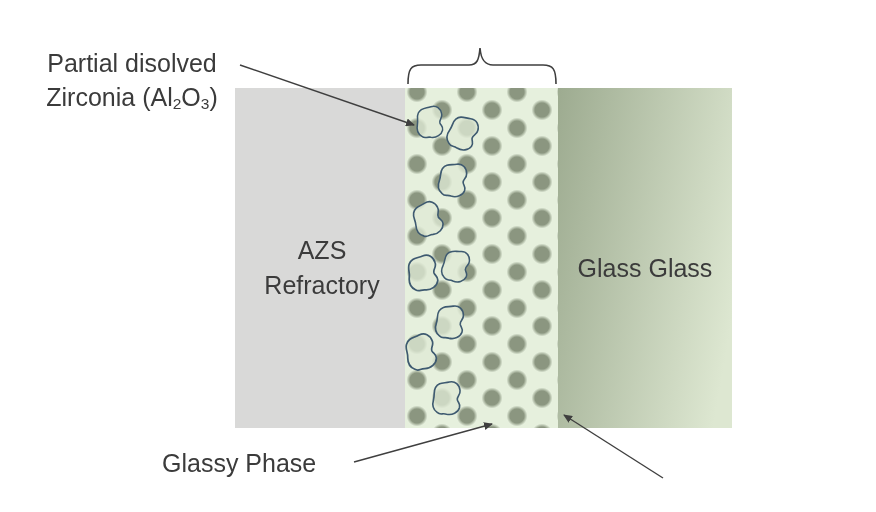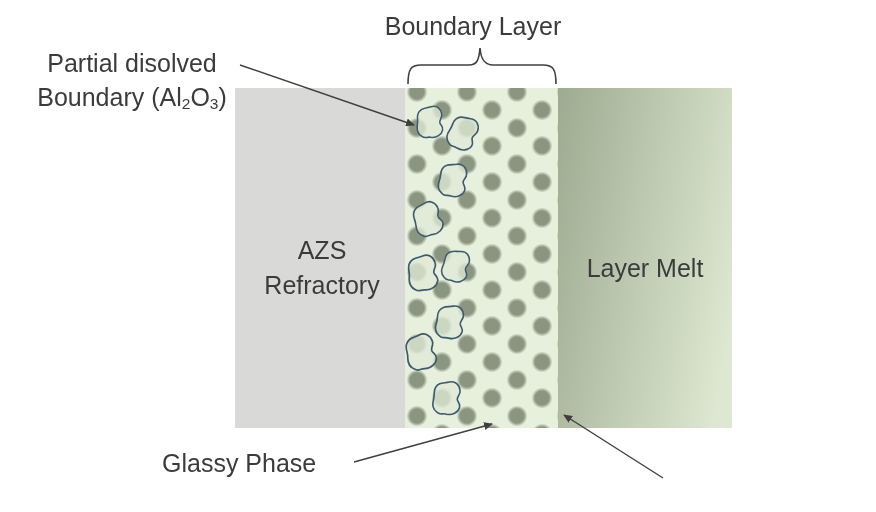--- a/index.html
+++ b/index.html
@@ -138,43 +138,40 @@
       <use href="#blob" class="blob" transform="translate(51,178) rotate(15) scale(0.9) translate(-16,-19)"></use>
       <use href="#blob" class="blob" transform="translate(18,185) rotate(-5) scale(1) translate(-16,-19)"></use>
       <use href="#blob" class="blob" transform="translate(45,234) rotate(8) scale(0.95) translate(-16,-19)"></use>
       <use href="#blob" class="blob" transform="translate(16,264) rotate(-10) scale(1) translate(-16,-19)"></use>
       <use href="#blob" class="blob" transform="translate(42,310) rotate(5) scale(0.95) translate(-16,-19)"></use>
     </svg>
   </div>
 
   <div class="region melt">
     <div class="region-label">
-      <span>Layer Melt</span>
+      <span>Glass Glass</span>
     </div>
   </div>
 
   <svg class="overlay-svg" width="876" height="512" viewBox="0 0 876 512">
     <defs>
       <marker id="ah" markerWidth="10" markerHeight="8" refX="8" refY="4" orient="auto" markerUnits="userSpaceOnUse">
         <path d="M0,0 L9,4 L0,8 Z" fill="#3f3f3f"></path>
       </marker>
     </defs>
     <path class="brace-path" d="M408,84 C408,69 411,65 421,65 L469,65 C477,65 479,60 480,48 C481,60 485,65 493,65 L543,65 C553,65 556,69 556,84"></path>
     <line class="annot-line" x1="240" y1="65" x2="414" y2="125" marker-end="url(#ah)"></line>
     <line class="annot-line" x1="354" y1="462" x2="492" y2="424" marker-end="url(#ah)"></line>
     <line class="annot-line" x1="663" y1="478" x2="564" y2="415" marker-end="url(#ah)"></line>
   </svg>
 
-  <div class="floating-label title-label">
-    <span>Boundary Layer</span>
-  </div>
 
   <div class="floating-label corundum-label">
     <span>Partial disolved</span><br>
-    <span><span>Boundary (Al</span><sub>2</sub><span>O</span><sub>3</sub><span>)</span></span>
+    <span><span>Zirconia (Al</span><sub>2</sub><span>O</span><sub>3</sub><span>)</span></span>
   </div>
 
   <div class="floating-label glassy-label">
     <span>Glassy Phase</span>
   </div>
 
 
 </div>
 
 </body></html>

